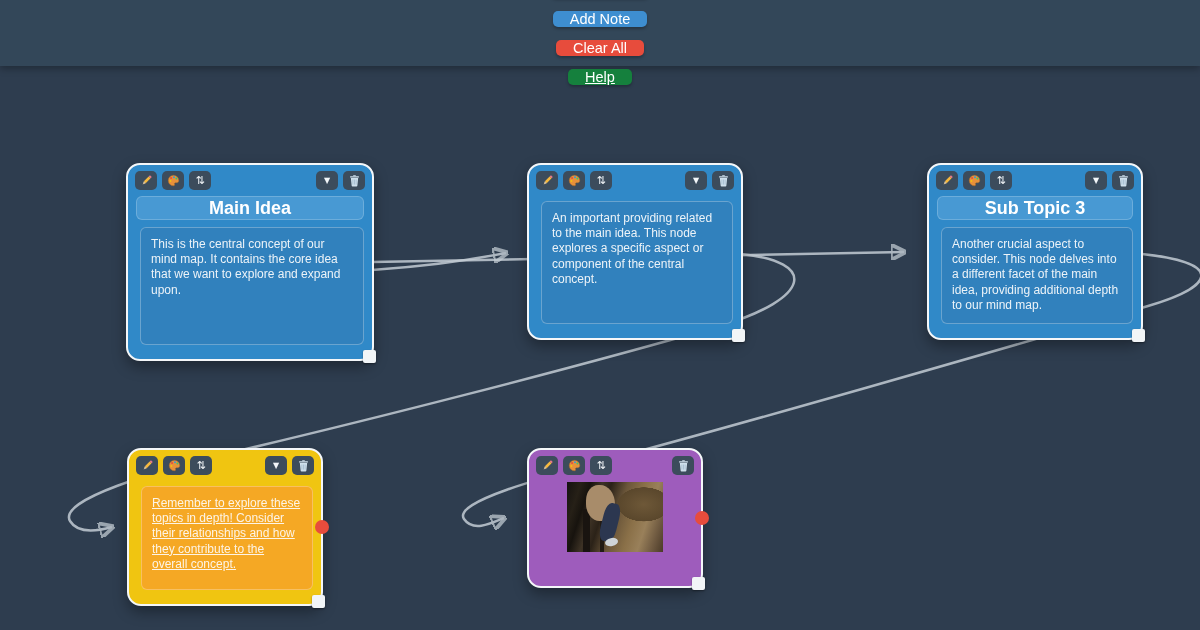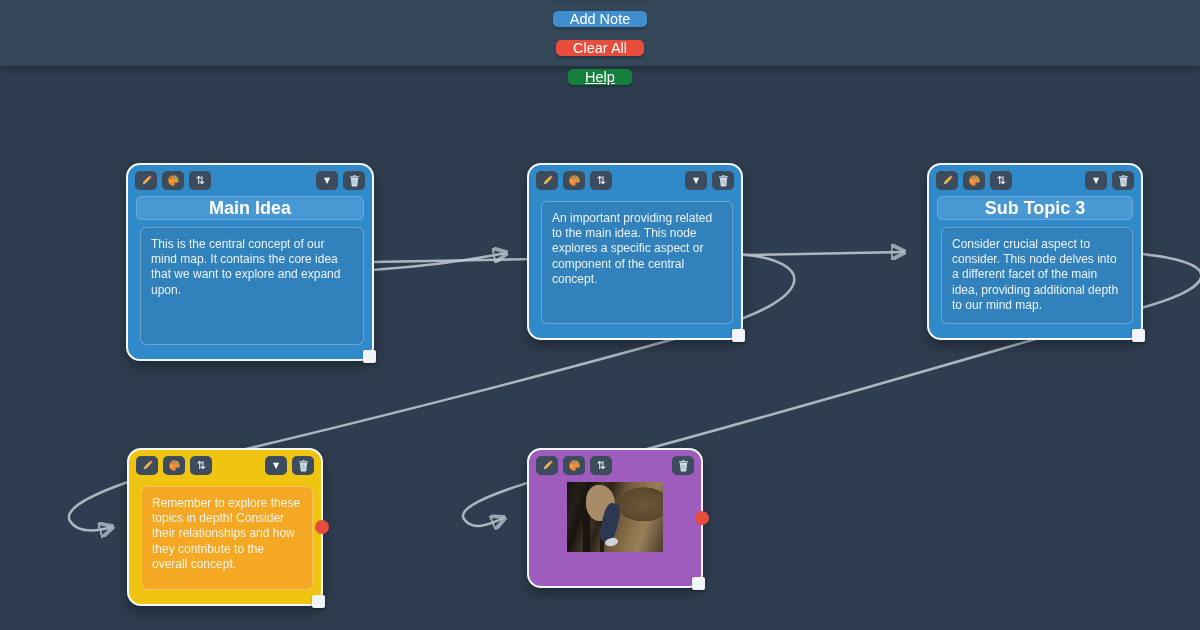--- a/index.html
+++ b/index.html
@@ -73,21 +73,21 @@
   .node-blue   .node-title { background:#4899d3; }
   .node-yellow .node-title { background:#f5a41d; }
   .node-purple .node-title { background:#8e44ad; }
 
   .node-body {
     flex:1; margin:7px 8px 14px 12px; padding:9px 10px;
     border-radius:6px; border:1px solid rgba(255,255,255,.28);
     color:#ecf3f8; font-size:12px; line-height:1.27;
   }
   .node-blue   .node-body { background:#3181bd; }
-  .node-yellow .node-body { background:#f5a824; color:#fdf4e6; }
+  .node-yellow .node-body { background:#f5a824; color:#fdf4e6;text-decoration:underline; }
 
   .img-wrap { flex:1; display:flex; align-items:flex-start; justify-content:center; padding-top:3px; }
   .photo {
     width:96px; height:70px; position:relative; overflow:hidden;
     background:
       radial-gradient(40px 26px at 80% 32%, #6e5838 0%, #5a472c 65%, rgba(0,0,0,0) 66%),
       linear-gradient(108deg, #151210 0%, #262017 12%, #17130e 20%, #3d3225 30%, #2b2218 38%,
                       #6b563a 52%, #8a7048 66%, #99805a 78%, #6e5940 90%, #4a3a28 100%);
   }
   .photo .leg   { position:absolute; left:17%; top:38%; width:7%;  height:62%; background:#191410; }
@@ -233,21 +233,21 @@
     <button class="ibtn">
       <svg class="icon-svg" width="13" height="13" viewBox="0 0 16 16">
           <path d="M3.5 4.8 h9 l-1 9.6 a1.1 1.1 0 0 1 -1.1 1 h-4.8 a1.1 1.1 0 0 1 -1.1 -1 Z" fill="#cfe0ec"></path>
           <rect x="2.4" y="2.8" width="11.2" height="1.6" rx="0.8" fill="#cfe0ec"></rect>
           <rect x="6.2" y="1.4" width="3.6" height="1.5" rx="0.7" fill="#cfe0ec"></rect>
           <path d="M6 6.8 v6.2 M8 6.8 v6.2 M10 6.8 v6.2" stroke="#9db7ca" stroke-width="0.9"></path>
         </svg>
     </button>
   </div>
   <div class="node-title">Sub Topic 3</div>
-  <div class="node-body">Consider crucial aspect to consider. This node delves into a different facet of the main idea, providing additional depth to our mind map.</div>
+  <div class="node-body">Another crucial aspect to consider. This node delves into a different facet of the main idea, providing additional depth to our mind map.</div>
   <div class="resize-handle"></div>
 </div>
 
 <div class="node node-yellow node-note">
   <div class="node-toolbar">
     <button class="ibtn">
       <svg class="icon-svg" width="13" height="13" viewBox="0 0 16 16">
           <g transform="rotate(45 8 8)">
             <rect x="6.4" y="0.4" width="3.2" height="2.2" fill="#e8798c"></rect>
             <rect x="6.4" y="2.6" width="3.2" height="8.4" fill="#f6b93f"></rect>

